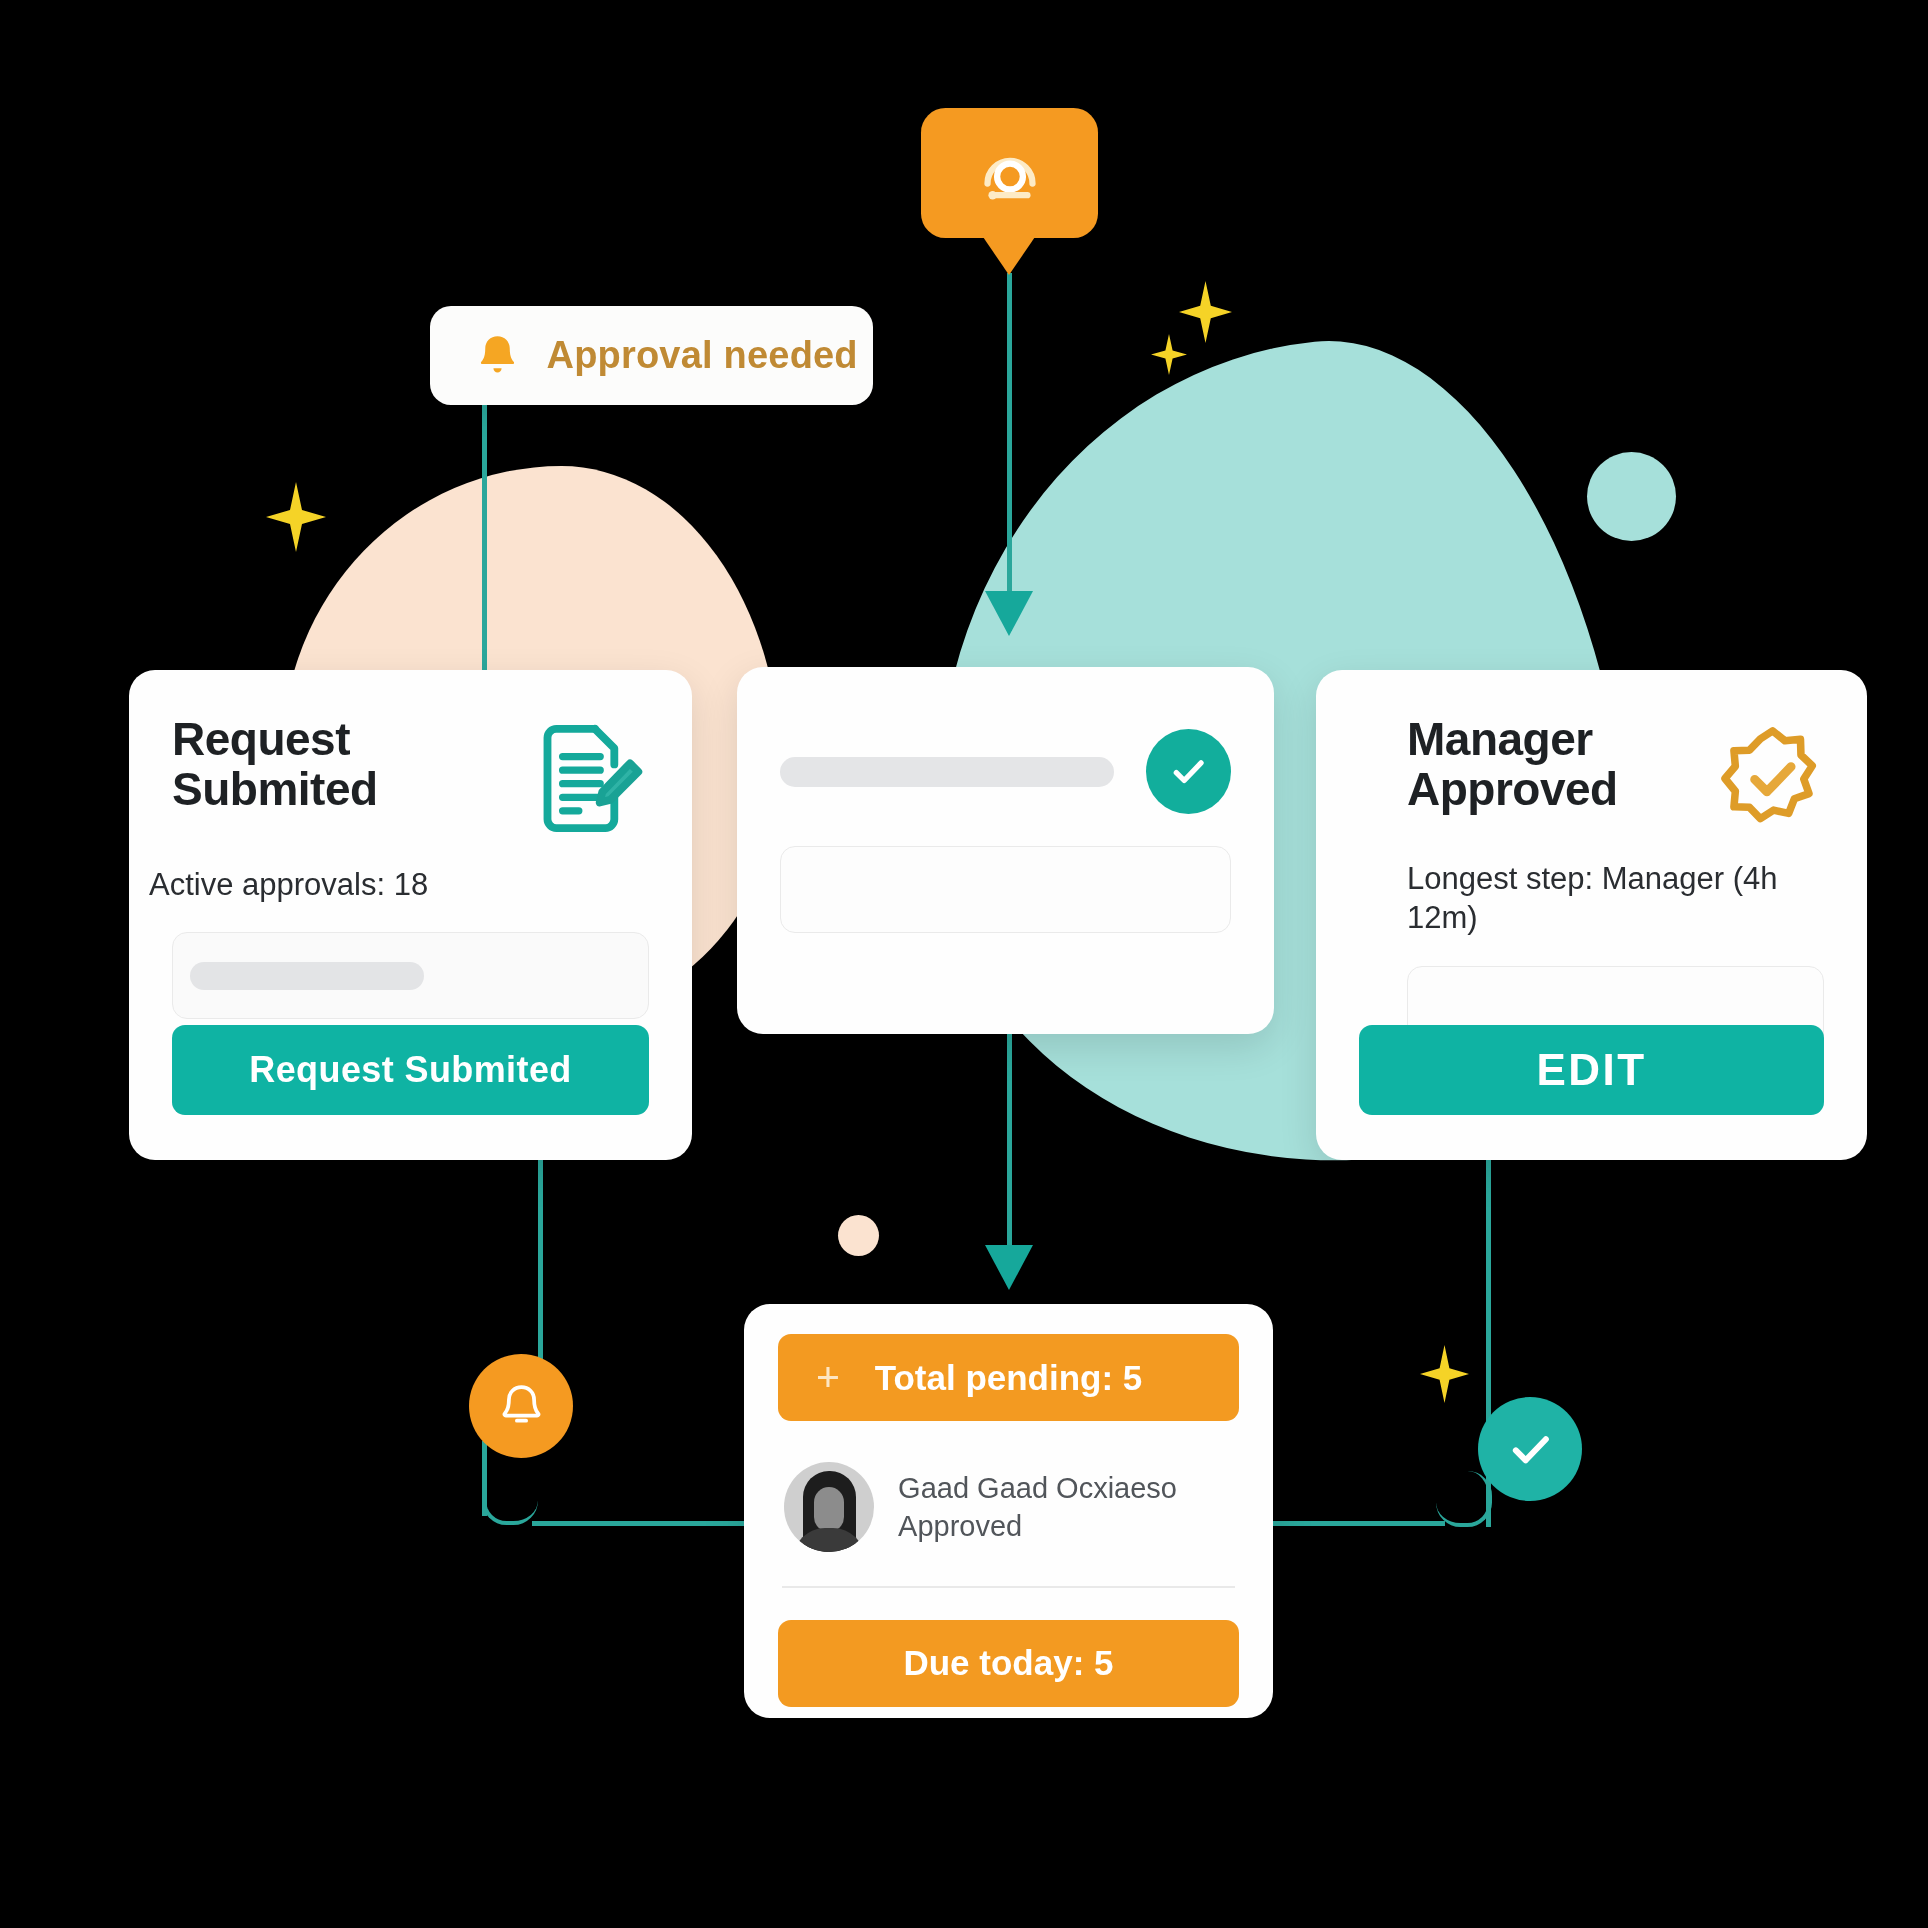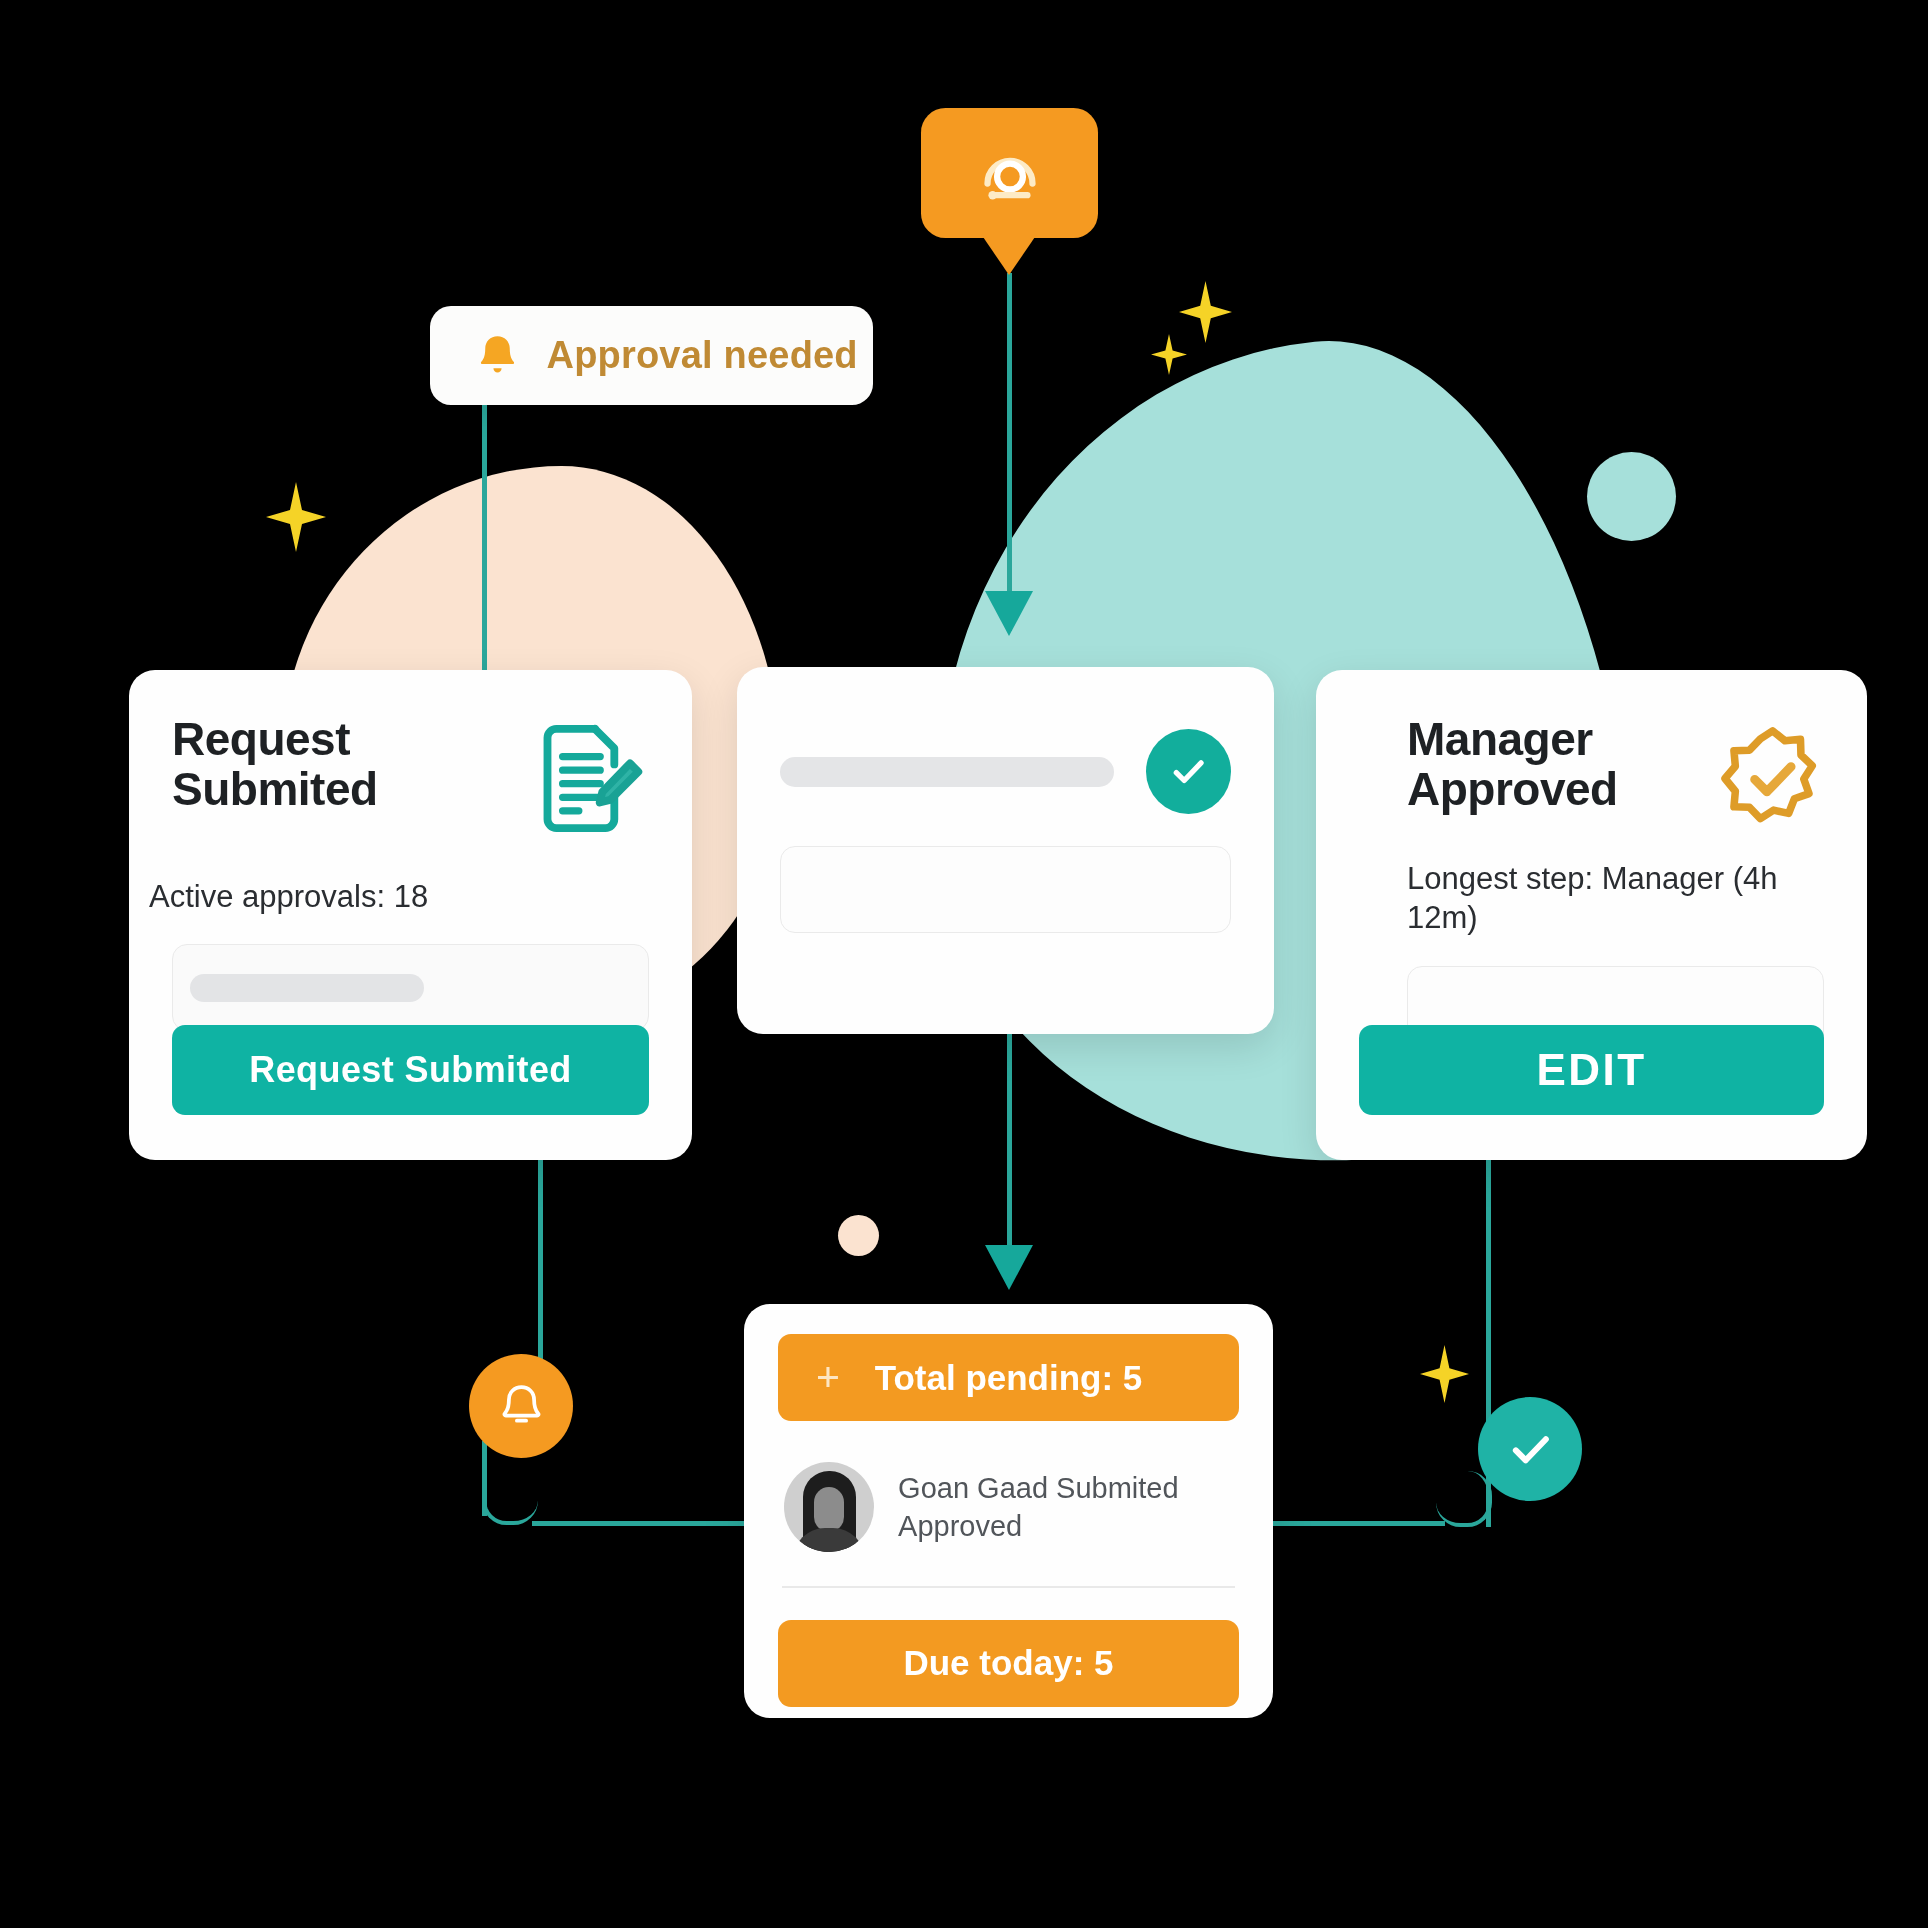--- a/index.html
+++ b/index.html
@@ -117,21 +117,21 @@
     padding: 45px 43px 0 43px;
   }
   .card-title {
     font-size: 46px; font-weight: 700; color: #1E2124;
     line-height: 1.08; letter-spacing: -0.5px;
   }
   .card-sub {
     font-size: 31px; color: #2A2D31; line-height: 1.28;
     padding: 0 43px; margin-top: 22.6px;
   }
-  #card-1 .card-sub { margin-top: 28px; padding-left: 20px; }
+  #card-1 .card-sub { margin-top: 16px; padding-left: 20px; }
   #card-3 .card-sub { margin-top: 6px; }
 
   .card-input {
     margin: 28px 43px 0 43px;
     height: 87px;
     border: 1.9px solid #EAEAEA;
     border-radius: 15px;
     background: #FDFDFD;
     display: flex; align-items: center; padding-left: 17px;
   }
@@ -324,21 +324,21 @@
       <span>Total pending: 5</span>
     </button>
 
     <div id="person-row">
       <div id="avatar">
         <div class="a-hair"></div>
         <div class="a-face"></div>
         <div class="a-shoulder"></div>
       </div>
       <div>
-        <div class="person-text">Goan Gaad Submited</div>
+        <div class="person-text">Gaad Gaad Ocxiaeso</div>
         <div class="person-text">Approved</div>
       </div>
     </div>
 
     <div id="divider"></div>
 
     <button class="orange-btn" id="btn-due-today">Due today: 5</button>
   </div>
 
   <div class="badge-circle" id="badge-bell">

